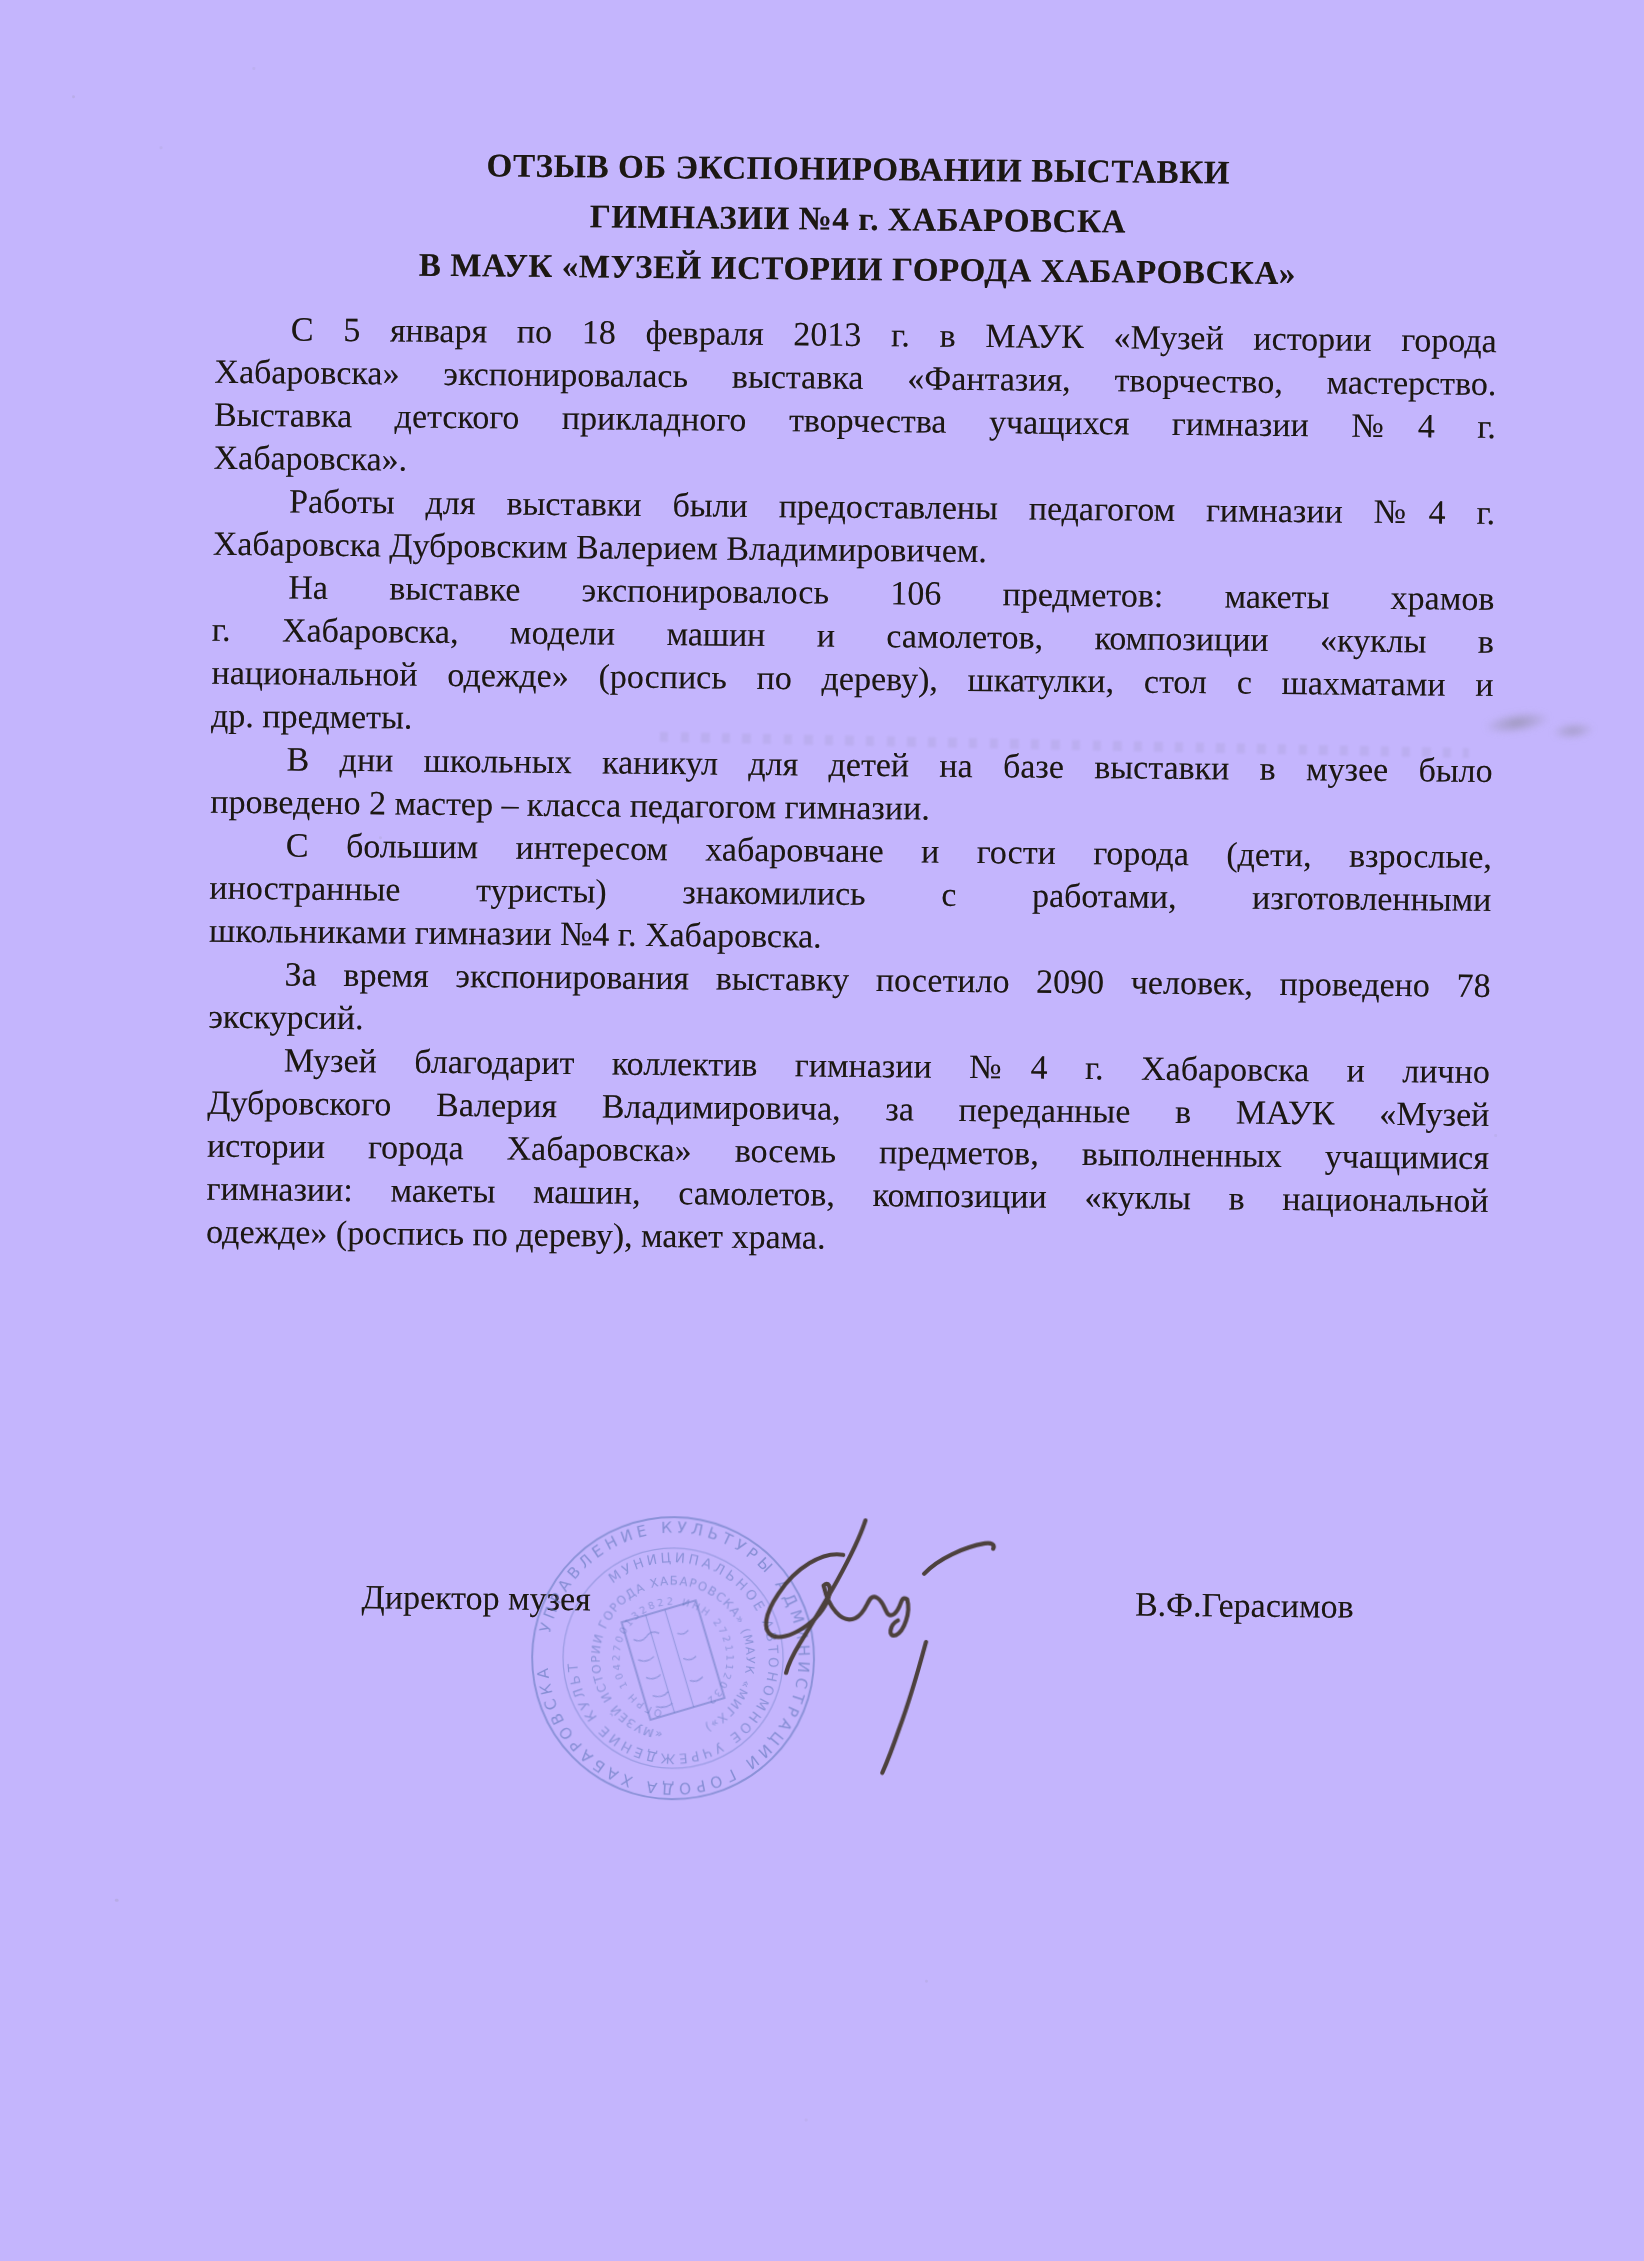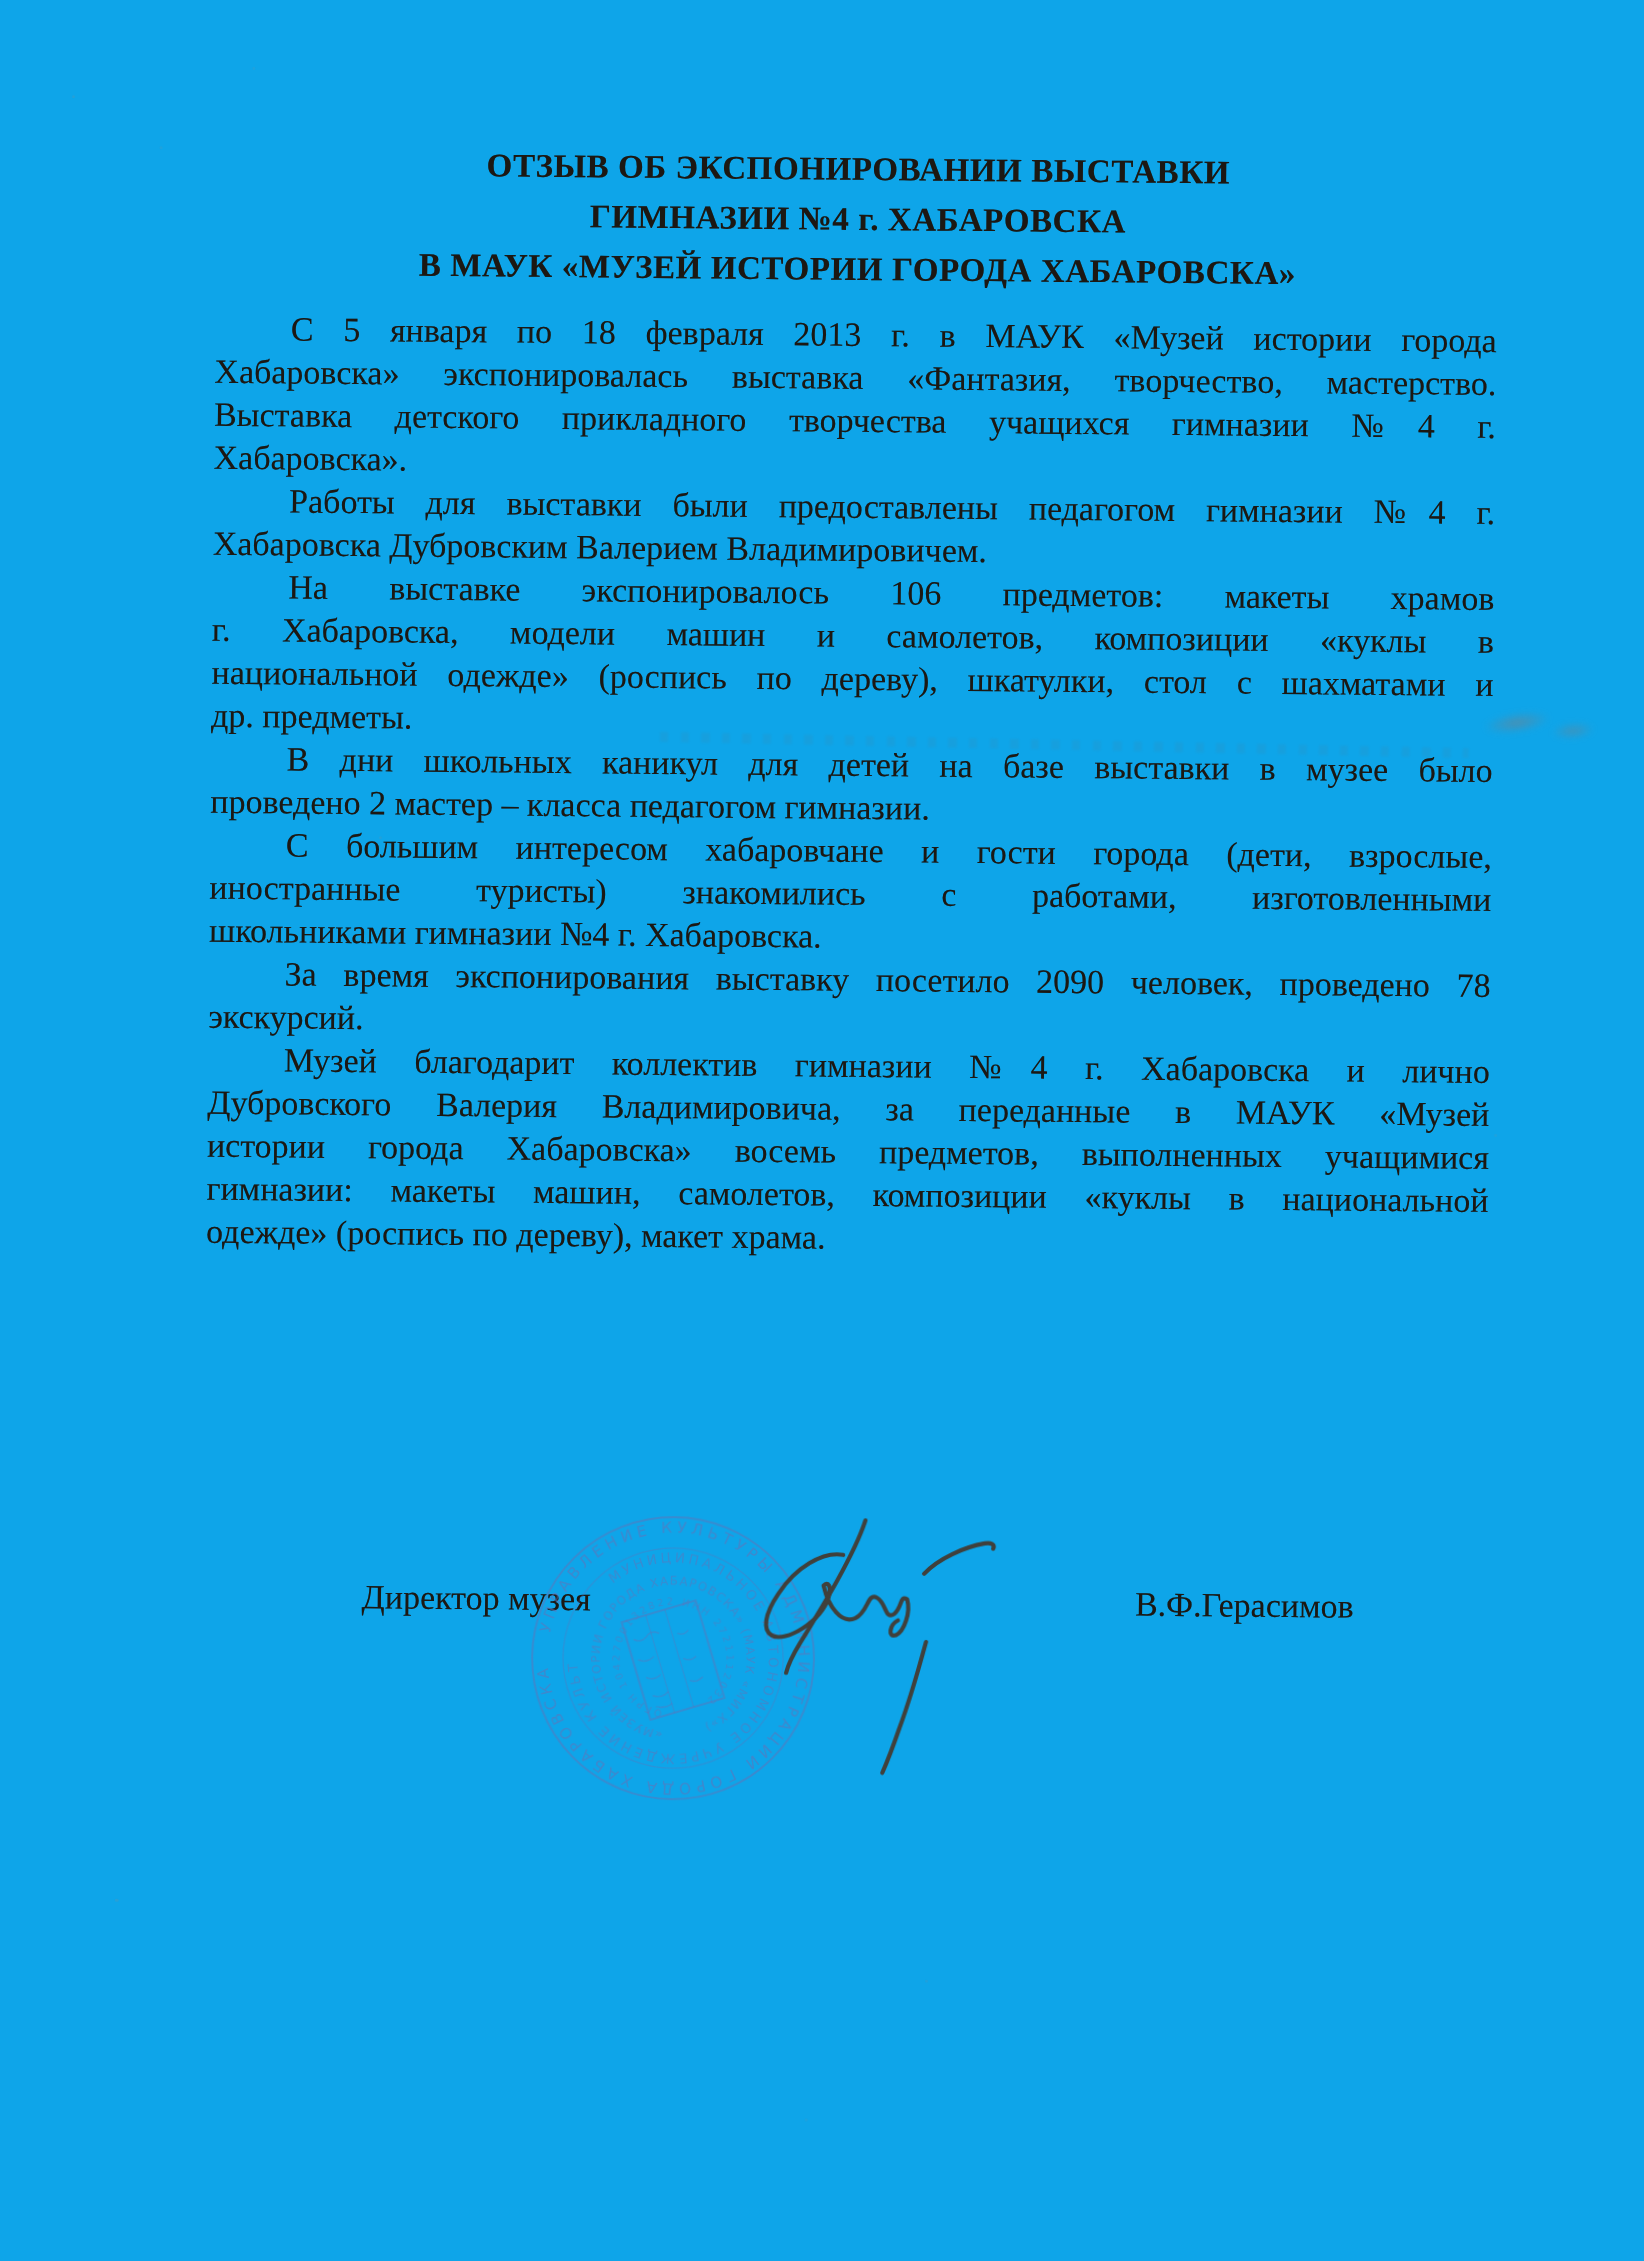--- a/index.html
+++ b/index.html
@@ -1,16 +1,16 @@
 <!DOCTYPE html>
 <html style="font-size:10.3px"><head>
 <meta charset="utf-8">
 <style>
   html,body{margin:0;padding:0;width:1644px;height:2261px;background:#ffffff;overflow:hidden;}
-  .page{position:absolute;inset:0;background:#0ea5e9;overflow:hidden;
+  .page{position:absolute;inset:0;background:#c4b5fd;overflow:hidden;
         font-family:"Liberation Serif", serif;color:#1c1813;}
   .sheet{position:absolute;inset:0;transform:rotate(0.55deg);transform-origin:245px 0;}
 
   .title{position:absolute;left:219px;top:138px;width:1282px;text-align:center;
          font-weight:bold;font-size:33px;line-height:50px;letter-spacing:0.6px;
          text-shadow:0 0 0.6px rgba(25,20,15,.45);}
 
   .bodytext{position:absolute;left:218px;top:307px;width:1282px;
             font-size:34px;line-height:43px;
             text-shadow:0 0 0.6px rgba(25,20,15,.4);}

